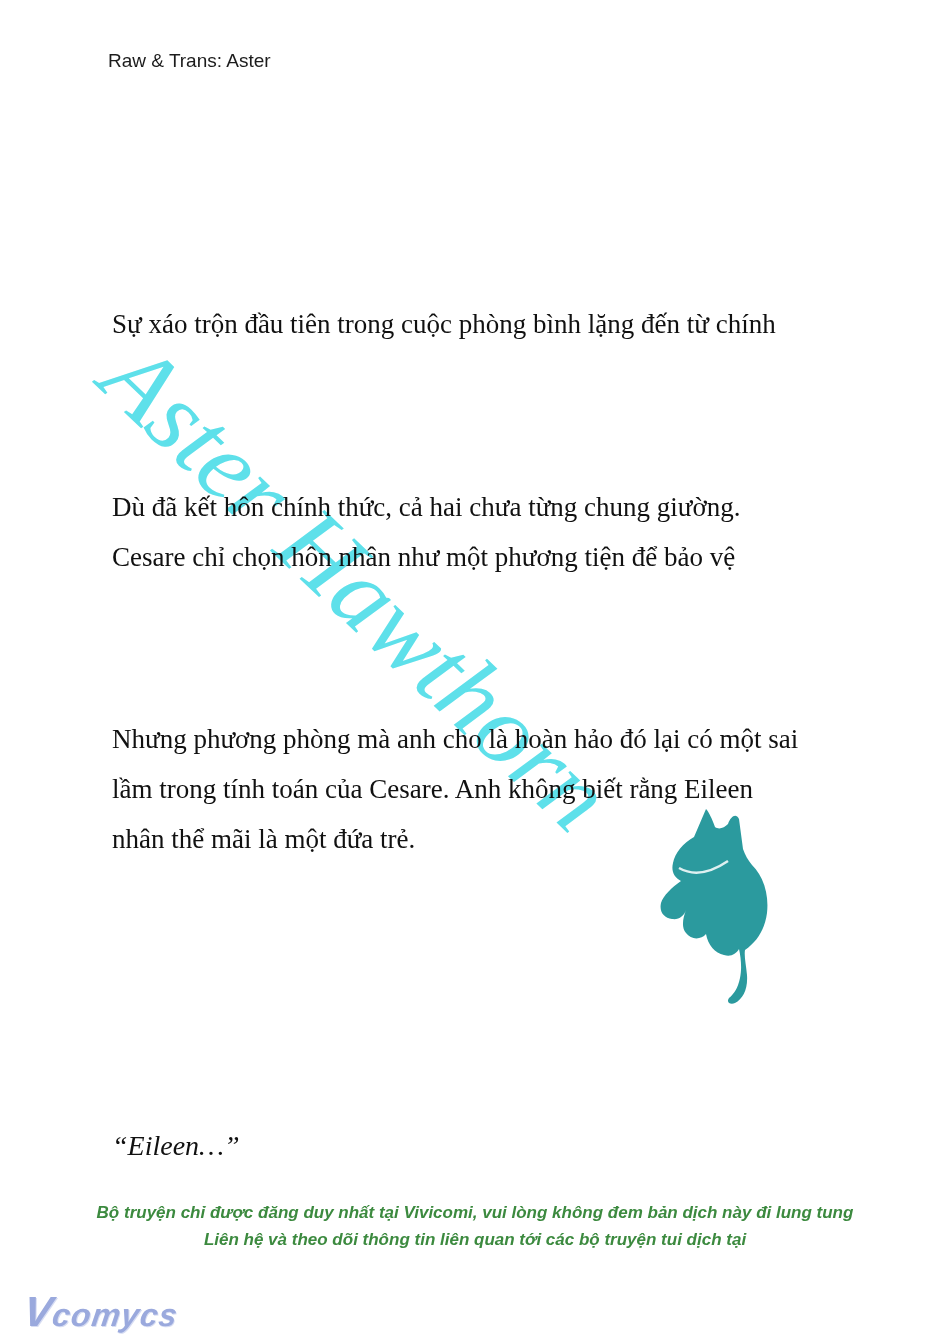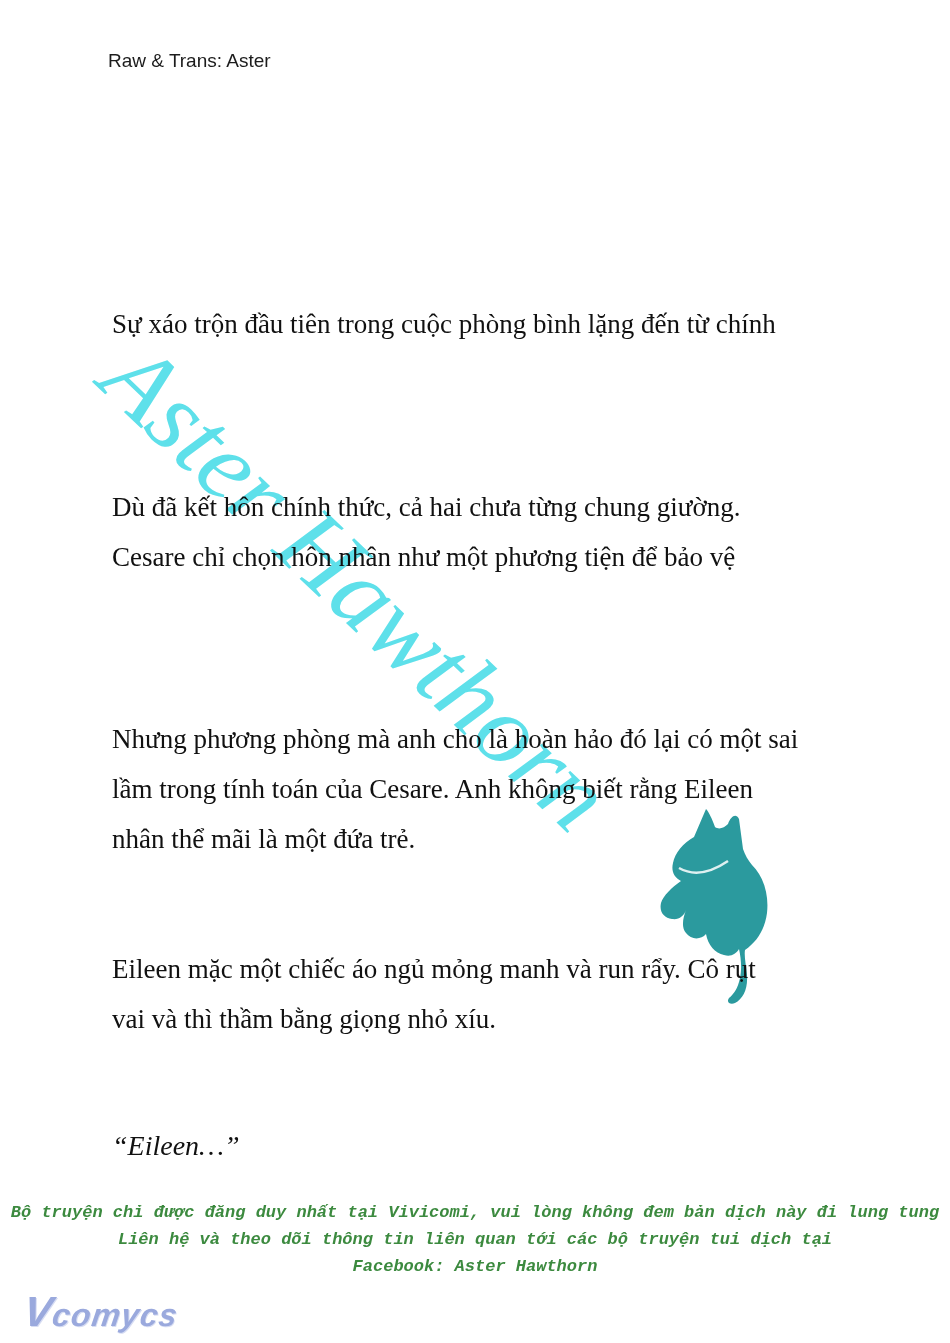--- a/index.html
+++ b/index.html
@@ -24,21 +24,21 @@
   .cat-icon { position:absolute; left:648px; top:806px; z-index:2; }
   .para {
     position:absolute; left:112px; width:780px;
     font-size:27px; line-height:50px; color:#111111; z-index:3;
   }
   .para .line { height:50px; white-space:nowrap; }
   .quote { font-style:italic; font-size:28px; }
   .footer-note {
     position:absolute; top:1199px; left:0; width:950px;
     text-align:center; z-index:3;
-    font-family:Liberation Mono, monospace;
+    font-family:Liberation Sans, sans-serif;
     font-weight:bold; font-style:italic;
     font-size:17px; line-height:27px; color:#3c8a3f;
   }
   .vcomycs-logo {
     position:absolute; left:24px; top:1288px; z-index:3;
     font-family:"Liberation Sans", sans-serif;
     font-weight:bold; font-style:italic;
     font-size:32px; letter-spacing:1px;
     color:#9aa9dd; transform:skewX(-8deg);
     text-shadow:1px 1px 0 #d7ddf3;
@@ -92,30 +92,25 @@
     <div class="line">Dù đã kết hôn chính thức, cả hai chưa từng chung giường.</div>
     <div class="line">Cesare chỉ chọn hôn nhân như một phương tiện để bảo vệ</div>
   </div>
 
   <div class="para" style="top:714px">
     <div class="line">Nhưng phương phòng mà anh cho là hoàn hảo đó lại có một sai</div>
     <div class="line">lầm trong tính toán của Cesare. Anh không biết rằng Eileen</div>
     <div class="line">nhân thể mãi là một đứa trẻ.</div>
   </div>
 
-  <div class="para" style="top:944px">
-    <div class="line">Eileen mặc một chiếc áo ngủ mỏng manh và run rẩy. Cô rụt</div>
-    <div class="line">vai và thì thầm bằng giọng nhỏ xíu.</div>
-  </div>
 
   <div class="para quote" style="top:1121px">
     <div class="line">“Eileen…”</div>
   </div>
 
   <div class="footer-note">
     <div>Bộ truyện chỉ được đăng duy nhất tại Vivicomi, vui lòng không đem bản dịch này đi lung tung</div>
     <div>Liên hệ và theo dõi thông tin liên quan tới các bộ truyện tui dịch tại</div>
-    <div>Facebook: Aster Hawthorn</div>
   </div>
 
   <div class="vcomycs-logo">Vcomycs</div>
 
 </div>
 
 </body></html>

